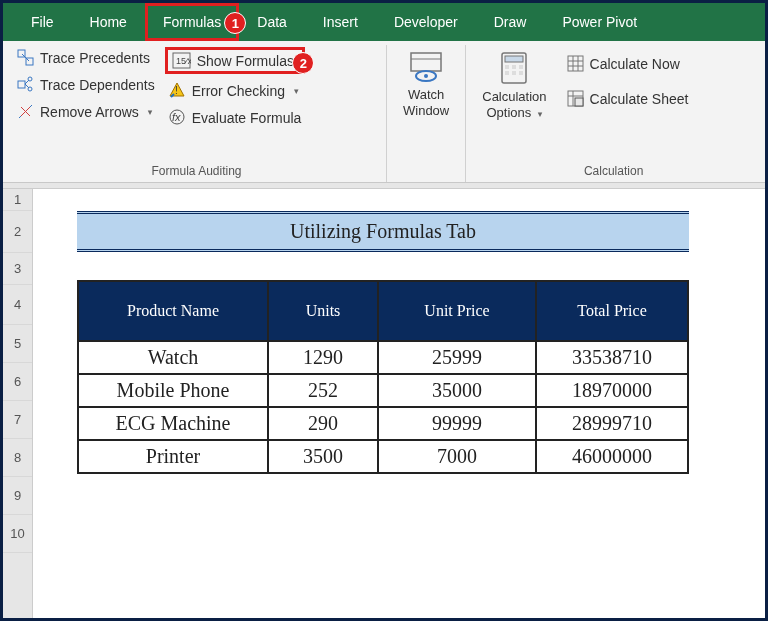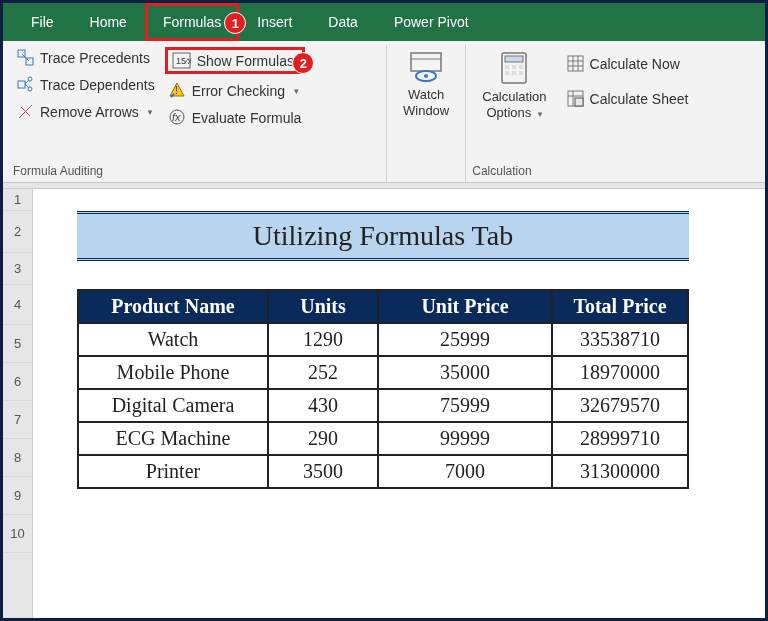--- a/index.html
+++ b/index.html
@@ -63,20 +63,21 @@
     padding: 2px 6px 0 6px;
   }
   .ribbon-group:last-child { border-right: none; }
   .group-body {
     display: flex;
     flex: 1;
     gap: 6px;
     align-items: flex-start;
   }
   .group-label {
+    text-align: center;
     font-size: 12px;
     color: #555;
     padding: 2px 0 4px 0;
   }
   .btn-col {
     display: flex;
     flex-direction: column;
     gap: 6px;
   }
   .small-btn {
@@ -145,35 +146,35 @@
     padding: 22px 24px 0 44px;
     font-family: 'Comic Sans MS', cursive;
     position: relative;
   }
   .title-banner {
     background: #b8d4ee;
     border-top: 3px double #0a2a5c;
     border-bottom: 3px double #0a2a5c;
     text-align: center;
     padding: 6px 0;
-    font-size: 28px;
+    font-size: 20px;
     color: #222;
     margin-bottom: 28px;
     width: 612px;
   }
   table.data {
     border-collapse: collapse;
     width: 612px;
   }
   table.data th {
     background: #0a2a5c;
     color: #fff;
-    font-weight: bold;
-    font-size: 20px;
-    padding: 4px 8px;
+    font-weight: normal;
+    font-size: 16px;
+    padding: 20px 8px;
     border: 2px solid #222;
   }
   table.data td {
     border: 2px solid #222;
     text-align: center;
     font-size: 20px;
     padding: 4px 8px;
     color: #222;
   }
   .col-hdr-strip {
@@ -185,22 +186,24 @@
 </head>
 <body>
 
 <div class="tabs">
   <div class="tab">File</div>
   <div class="tab">Home</div>
   <div class="tab highlighted">
     <span>Formulas</span>
     <span class="callout-badge">1</span>
   </div>
+  <div class="tab">Data</div>
   <div class="tab">Insert</div>
-  <div class="tab">Data</div>
+  <div class="tab">Developer</div>
+  <div class="tab">Draw</div>
   <div class="tab">Power Pivot</div>
 </div>
 
 <div class="ribbon">
 
   <div class="ribbon-group" style="flex:0 0 380px">
     <div class="group-body">
       <div class="btn-col">
         <div class="small-btn">
           <span class="icon">
@@ -352,51 +355,45 @@
     <div class="row-header" style="height:38px">10</div>
   </div>
 
   <div class="content">
     <div class="title-banner">Utilizing Formulas Tab</div>
     <table class="data">
       <thead>
         <tr>
           <th style="width:190px">Product Name</th>
           <th style="width:110px">Units</th>
-          <th style="width:174px">Unit Price</th>
+          <th style="width:158px">Unit Price</th>
           <th>Total Price</th>
         </tr>
       </thead>
       <tbody id="tbody">
           <tr>
             <td>Watch</td>
             <td>1290</td>
             <td>25999</td>
             <td>33538710</td>
           </tr>
           <tr>
             <td>Mobile Phone</td>
             <td>252</td>
             <td>35000</td>
             <td>18970000</td>
           </tr>
           <tr>
-            <td>Digital Camera</td>
-            <td>430</td>
-            <td>75999</td>
-            <td>32679570</td>
-          </tr>
-          <tr>
             <td>ECG Machine</td>
             <td>290</td>
             <td>99999</td>
             <td>28999710</td>
           </tr>
           <tr>
             <td>Printer</td>
             <td>3500</td>
             <td>7000</td>
-            <td>31300000</td>
+            <td>46000000</td>
           </tr>
         </tbody>
     </table>
   </div>
 </div>
 
 </body></html>

